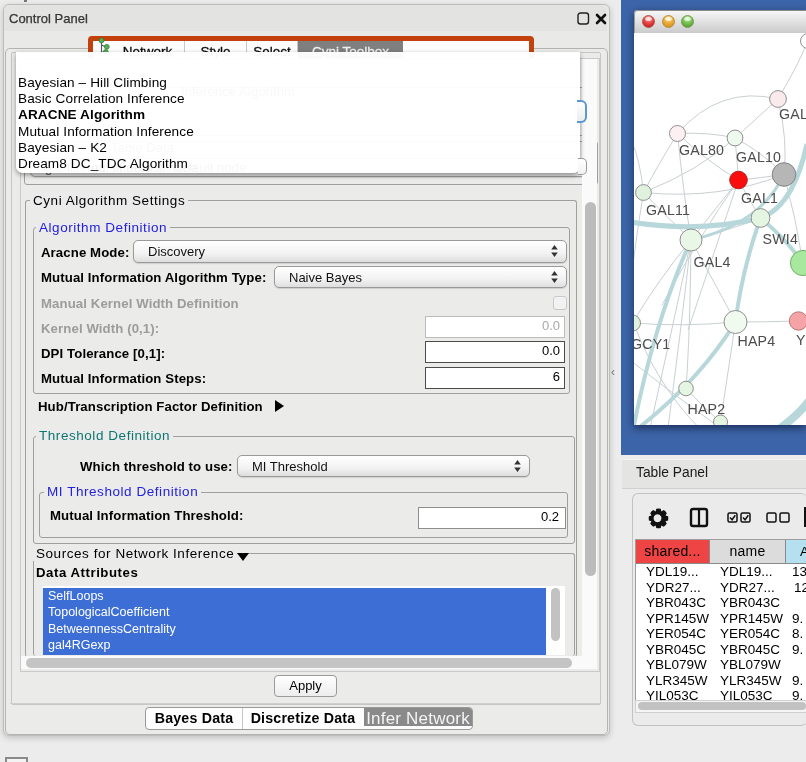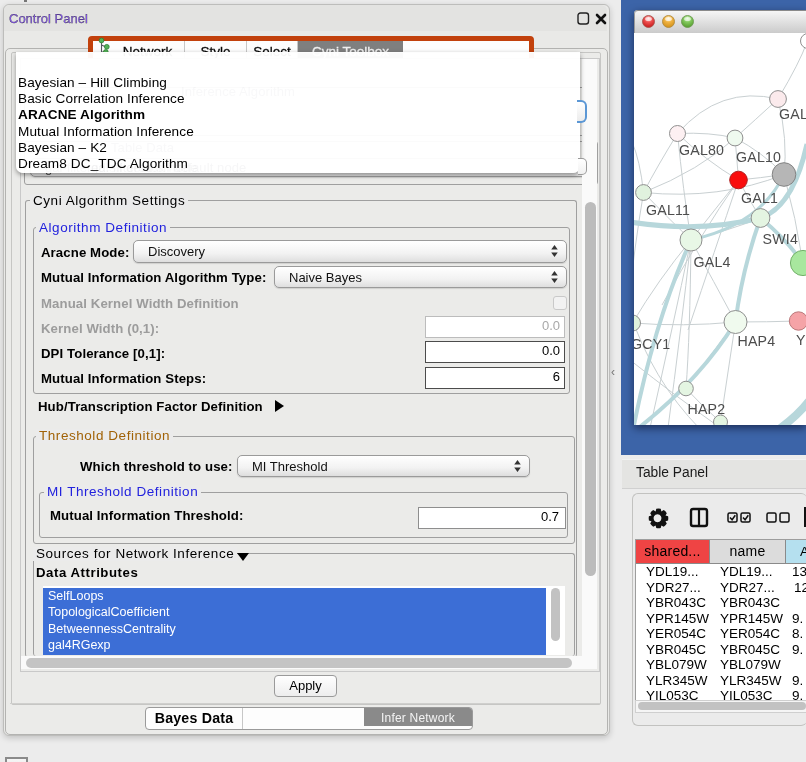--- a/index.html
+++ b/index.html
@@ -212,21 +212,21 @@
 </div>
 
 <div class="abs" style="left:635px;top:700px;width:171px;height:11px;background:#f5f5f5;border:1px solid #cfcfcf;border-right:none;">
  <div class="abs" style="left:2px;top:1px;width:168px;height:8px;background:#c2c2c2;border-radius:5px;"></div>
 </div>
 
 <div class="abs" style="left:24px;top:0;width:3px;height:2px;background:#777;"></div>
 
 <div class="abs" style="left:3px;top:4px;width:605px;height:730px;background:#e9e9e7;border:1px solid #bdbdbb;border-radius:6px;box-shadow:0 2px 6px rgba(0,0,0,0.18);"></div>
 <div class="abs" style="left:4px;top:5px;width:603px;height:26px;background:#e3e3e1;border-radius:6px 6px 0 0;"></div>
-<div class="abs" style="left:9px;top:11px;font-size:13px;color:#8b5cf6;-webkit-text-stroke:0.25px #222;">Control Panel</div>
+<div class="abs" style="left:9px;top:11px;font-size:13px;color:#404040;-webkit-text-stroke:0.25px #222;">Control Panel</div>
 
 <svg class="abs" style="left:576px;top:12px" width="34" height="14" viewBox="0 0 34 14">
  <rect x="2" y="1" width="10.5" height="11" rx="2.5" fill="none" stroke="#222" stroke-width="1.4"></rect>
  <path d="M21 3 l8 8 M29 3 l-8 8" stroke="#111" stroke-width="2.6" stroke-linecap="round"></path>
 </svg>
 
 <div class="abs" style="left:5px;top:48px;width:601px;height:685px;background:#ebebe9;border:1px solid #b3b3b1;border-radius:5px;"></div>
 
 <div class="abs" style="left:88px;top:36px;width:436px;height:22px;background:#fdfdfd;border:5px solid #c2410c;border-radius:4px;overflow:hidden;font-size:13.5px;-webkit-text-stroke:0.3px #222;">
   <div class="abs" style="left:0;top:0;width:91px;height:22px;line-height:22px;text-align:center;border-right:1px solid #c7c7c7;"><span style="padding-left:18px;">Network</span></div>
@@ -286,34 +286,34 @@
 
  <div class="lbl b" style="left:41px;top:371px;">Mutual Information Steps:</div>
  <div class="tf" style="left:425px;top:367px;width:134px;height:19px;border:1.5px solid #4c4c4c;padding:1px 4px 0 0;">6</div>
 
  <div class="lbl b" style="left:38px;top:399px;">Hub/Transcription Factor Definition</div>
  <svg class="abs" style="left:272px;top:399px;" width="14" height="14" viewBox="0 0 14 14">
       <path d="M3 1 L12 7 L3 13 Z" fill="#000"></path>
     </svg>
 
  <div class="grp" style="left:33px;top:436px;width:540px;height:106px;"></div>
- <div class="gtitle" style="left:36px;top:429px;color:#a16207;">Threshold Definition</div>
+ <div class="gtitle" style="left:36px;top:429px;color:#0f766e;">Threshold Definition</div>
 
  <div class="lbl b" style="left:80px;top:459px;">Which threshold to use:</div>
  <div class="combo" style="left:237px;top:455px;width:291px;height:20px;">
       <span class="ct">MI Threshold</span>
    <svg class="ar" width="9" height="15" viewBox="0 0 9 15">
         <path d="M4.5 1 L8 6 H1 Z M4.5 14 L1 9 H8 Z" fill="#333"></path>
       </svg>
     </div>
 
  <div class="grp" style="left:39px;top:492px;width:527px;height:44px;"></div>
  <div class="gtitle" style="left:44px;top:485px;color:#2222dd;">MI Threshold Definition</div>
  <div class="lbl b" style="left:50px;top:508px;">Mutual Information Threshold:</div>
- <div class="tf" style="left:418px;top:507px;width:140px;height:19px;border:1px solid #8e8e8e;padding:1px 6px 0 0;">0.7</div>
+ <div class="tf" style="left:418px;top:507px;width:140px;height:19px;border:1px solid #8e8e8e;padding:1px 6px 0 0;">0.2</div>
 
  <div class="grp" style="left:33px;top:553px;width:540px;height:102px;border-bottom:none;"></div>
  <div class="gtitle" style="left:33px;top:547px;color:#000;">Sources for Network Inference</div>
  <svg class="abs" style="left:236px;top:551px;" width="14" height="12" viewBox="0 0 14 12">
       <path d="M1 2 L13 2 L7 10 Z" fill="#000"></path>
     </svg>
 
  <div class="lbl b" style="left:36px;top:565px;letter-spacing:0.55px;">Data Attributes</div>
  <div class="abs" style="left:43px;top:586px;width:522px;height:69px;background:#fff;overflow:hidden;">
   <div class="abs" style="left:0;top:2px;width:503px;height:80px;background:#3c6ed6;color:#fff;font-size:12.5px;">
@@ -335,17 +335,18 @@
  <div style="position:absolute;left:2px;top:23px;line-height:16.2px;color:#000;">Bayesian – Hill Climbing<br>Basic Correlation Inference<br><span class="b">ARACNE Algorithm</span><br>Mutual Information Inference<br>Bayesian – K2<br>Dream8 DC_TDC Algorithm</div>
 </div>
 
 <div class="abs" style="left:577px;top:100px;width:8px;height:19px;border:2.5px solid #5b97d5;border-left:none;border-radius:0 6px 6px 0;background:linear-gradient(#fff,#ececec);"></div>
 <div class="abs" style="left:578px;top:158px;width:8px;height:15px;border:1px solid #9a9a9a;border-left:none;border-radius:0 5px 5px 0;background:linear-gradient(#fff,#f0f0f0);"></div>
 
 <div class="abs" style="left:274px;top:675px;width:61px;height:20px;background:linear-gradient(#fff,#ededed);border:1px solid #9a9a9a;border-radius:4px;text-align:center;line-height:20px;font-size:13px;">Apply</div>
 <div class="abs" style="left:10px;top:703px;width:591px;height:1px;background:#cfcfcd;"></div>
 <div class="abs" style="left:145px;top:707px;width:326px;height:21px;background:#fdfdfd;border:1px solid #9a9a9a;border-radius:4px;overflow:hidden;font-size:14.2px;letter-spacing:0.2px;font-weight:bold;">
   <div class="abs" style="left:0;top:0;width:96px;height:21px;line-height:21px;text-align:center;border-right:1px solid #c7c7c7;">Bayes Data</div>
-  <div class="abs" style="left:218px;top:0;width:108px;height:18px;line-height:21px;text-align:center;background:#8a8a8a;color:#f4f4f4;font-weight:normal;font-size:12px;">Infer Network</div>
+  <div class="abs" style="left:97px;top:0;width:120px;height:21px;line-height:21px;text-align:center;">Discretize Data</div>
+  <div class="abs" style="left:218px;top:0;width:108px;height:18px;line-height:21px;text-align:center;background:#8a8a8a;color:#f4f4f4;font-weight:normal;font-size:17px;">Infer Network</div>
 </div>
 <div class="abs" style="left:611px;top:365px;width:8px;height:14px;font-size:12px;color:#777;">‹</div>
 
 <div class="abs" style="left:5px;top:757px;width:19px;height:10px;border:2px solid #8a8a8a;background:linear-gradient(#f6f6f6,#e8e8e8);"></div>
 
 </body></html>

